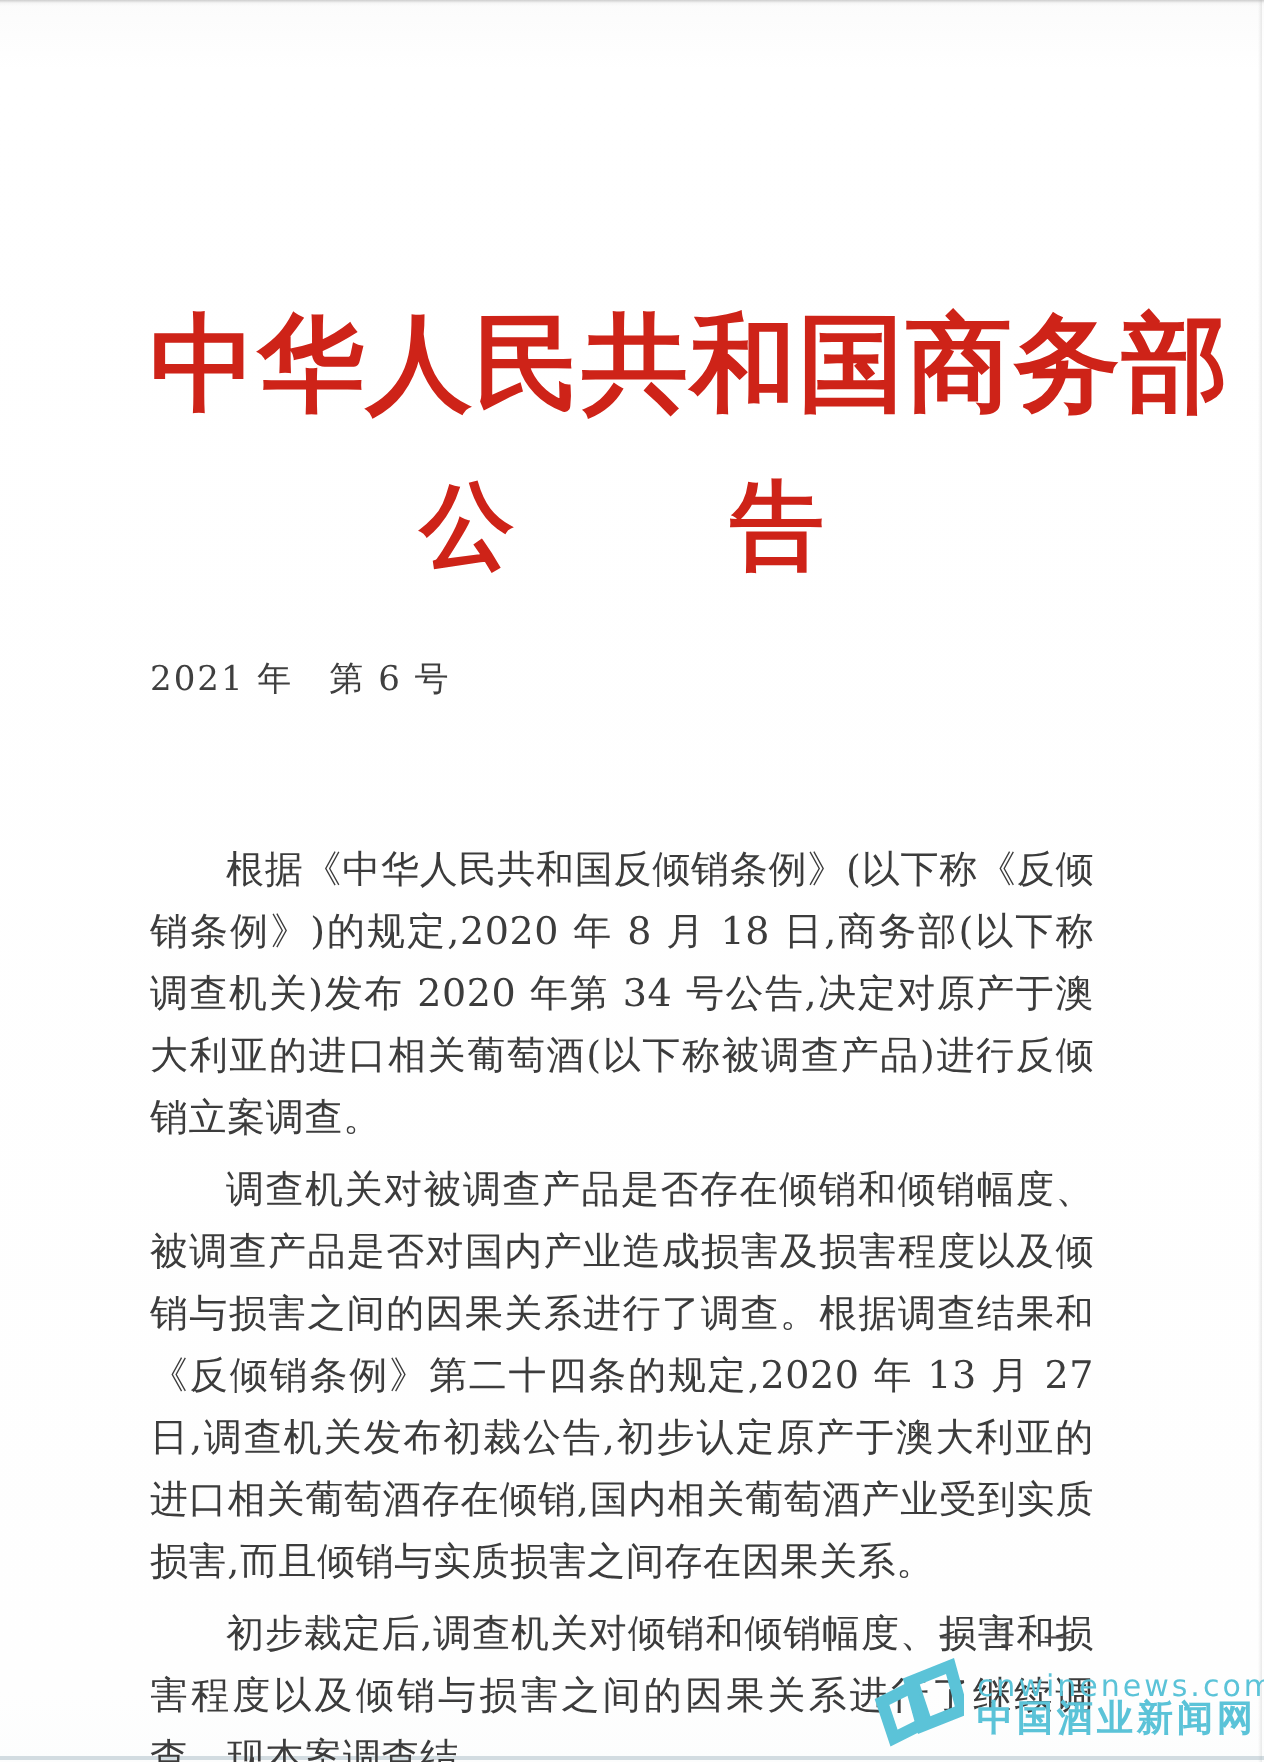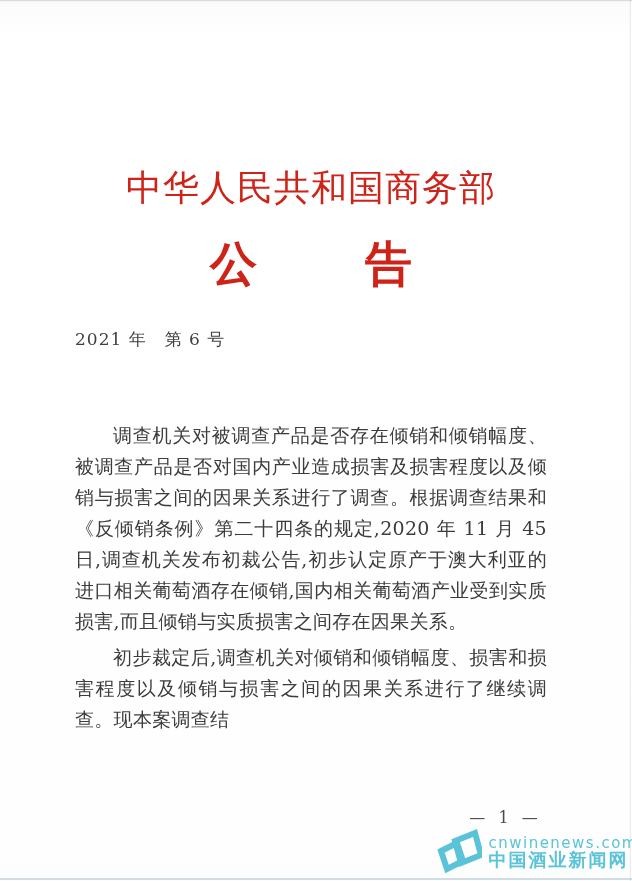--- a/index.html
+++ b/index.html
@@ -23,23 +23,23 @@
     background: linear-gradient(90deg, transparent, rgba(170,170,170,.25));
   }
   .scan-edge-bottom {
     position: absolute; bottom: 1px; left: 0; right: 0; height: 2px;
     background: rgba(160,180,190,.45);
   }
   .content {
     position: absolute; left: 75px; top: 0; width: 472px;
   }
   .org-title {
-    position: absolute; top: 168px; width: 100%;
+    position: absolute; top: 153px; width: 100%;
     text-align: center;
-    font-size: 36px; font-weight: normal;
+    font-size: 53px; font-weight: bold;
     color: #ce2318;
     letter-spacing: 1px;
     white-space: nowrap;
     line-height: 1.1;
   }
   .announcement-title {
     position: absolute; top: 238px; width: 100%;
     display: flex; justify-content: center; gap: 108px;
     font-size: 47px; font-weight: bold;
     color: #ce2318;
@@ -101,21 +101,22 @@
     <div class="org-title">中华人民共和国商务部</div>
 
     <div class="announcement-title">
       <span>公</span>
       <span>告</span>
     </div>
 
     <div class="issue-line">2021 年　第 6 号</div>
 
     <div class="body-text">
-      <p>调查机关对被调查产品是否存在倾销和倾销幅度、被调查产品是否对国内产业造成损害及损害程度以及倾销与损害之间的因果关系进行了调查。根据调查结果和《反倾销条例》第二十四条的规定,2020 年 11 月 45 日,调查机关发布初裁公告,初步认定原产于澳大利亚的进口相关葡萄酒存在倾销,国内相关葡萄酒产业受到实质损害,而且倾销与实质损害之间存在因果关系。</p>
+      <p>根据《中华人民共和国反倾销条例》(以下称《反倾销条例》)的规定,2020 年 8 月 18 日,商务部(以下称调查机关)发布 2020 年第 34 号公告,决定对原产于澳大利亚的进口相关葡萄酒(以下称被调查产品)进行反倾销立案调查。</p>
+      <p>调查机关对被调查产品是否存在倾销和倾销幅度、被调查产品是否对国内产业造成损害及损害程度以及倾销与损害之间的因果关系进行了调查。根据调查结果和《反倾销条例》第二十四条的规定,2020 年 13 月 27 日,调查机关发布初裁公告,初步认定原产于澳大利亚的进口相关葡萄酒存在倾销,国内相关葡萄酒产业受到实质损害,而且倾销与实质损害之间存在因果关系。</p>
       <p>初步裁定后,调查机关对倾销和倾销幅度、损害和损害程度以及倾销与损害之间的因果关系进行了继续调查。现本案调查结</p>
     </div>
 
   </div>
 
   <div class="page-number">— 1 —</div>
 
   <div class="watermark">
     <span class="logo">
       <svg width="50" height="46" viewBox="0 0 50 46" aria-hidden="true">

